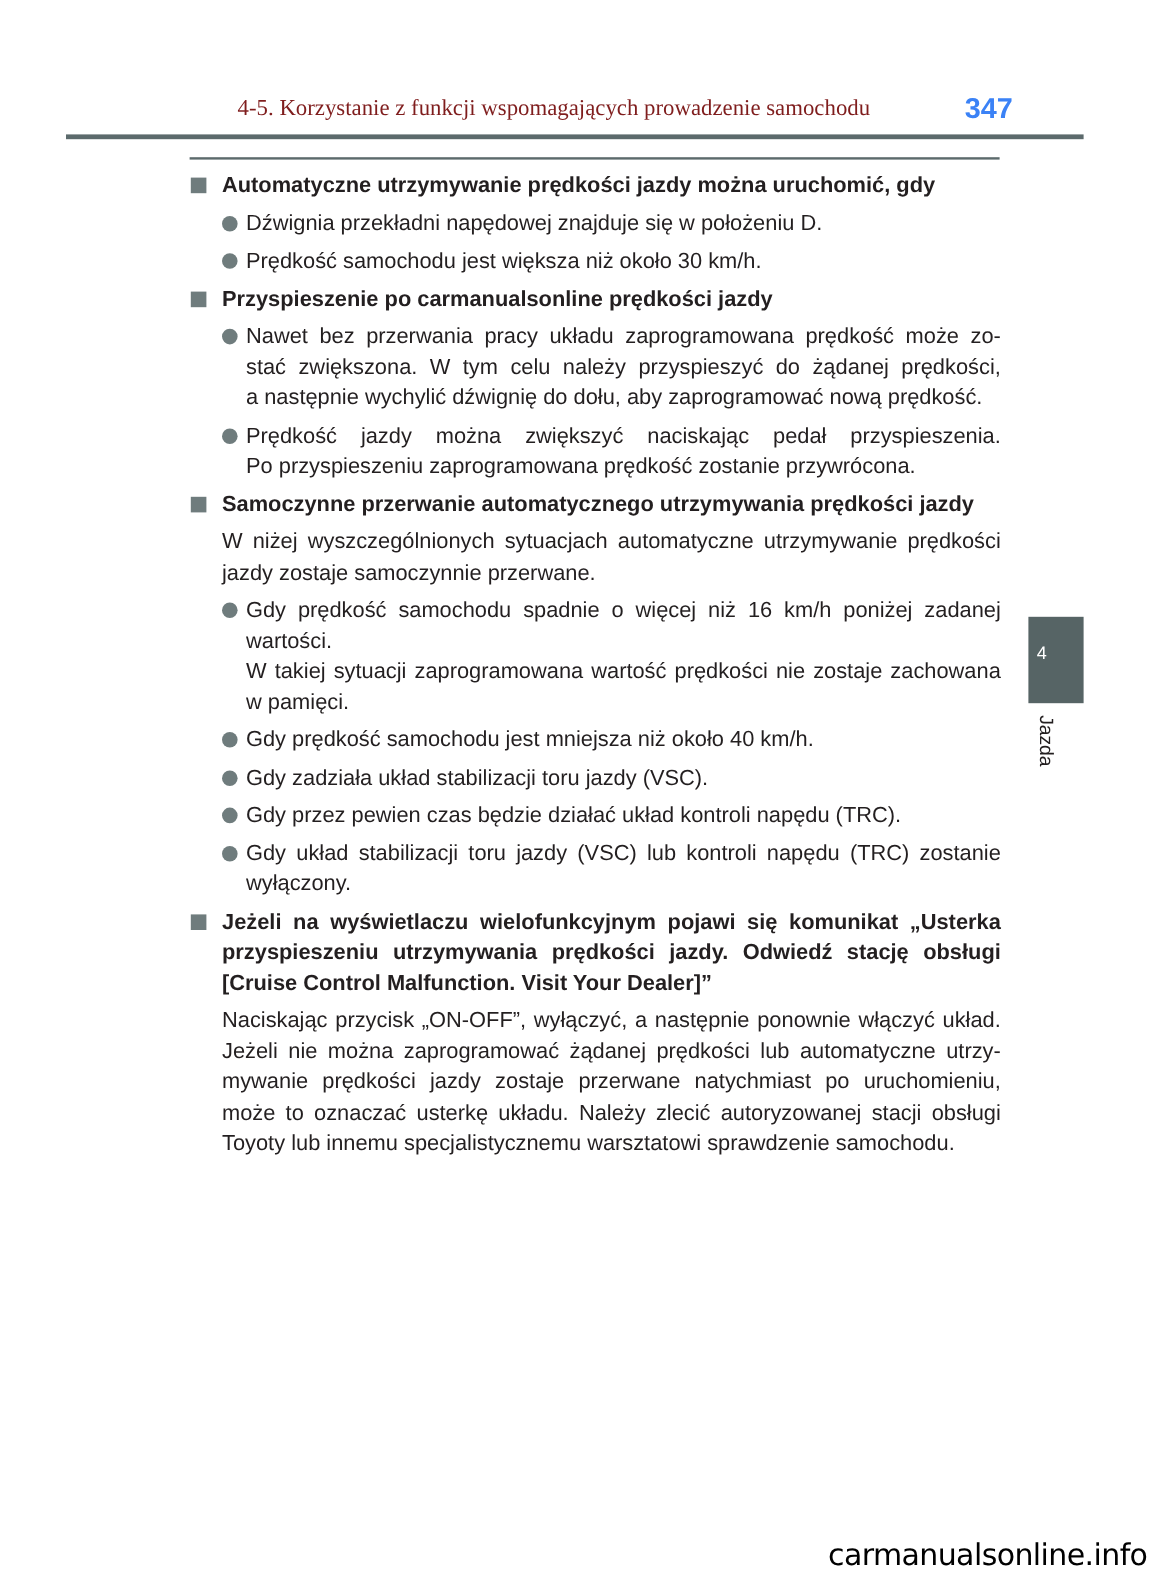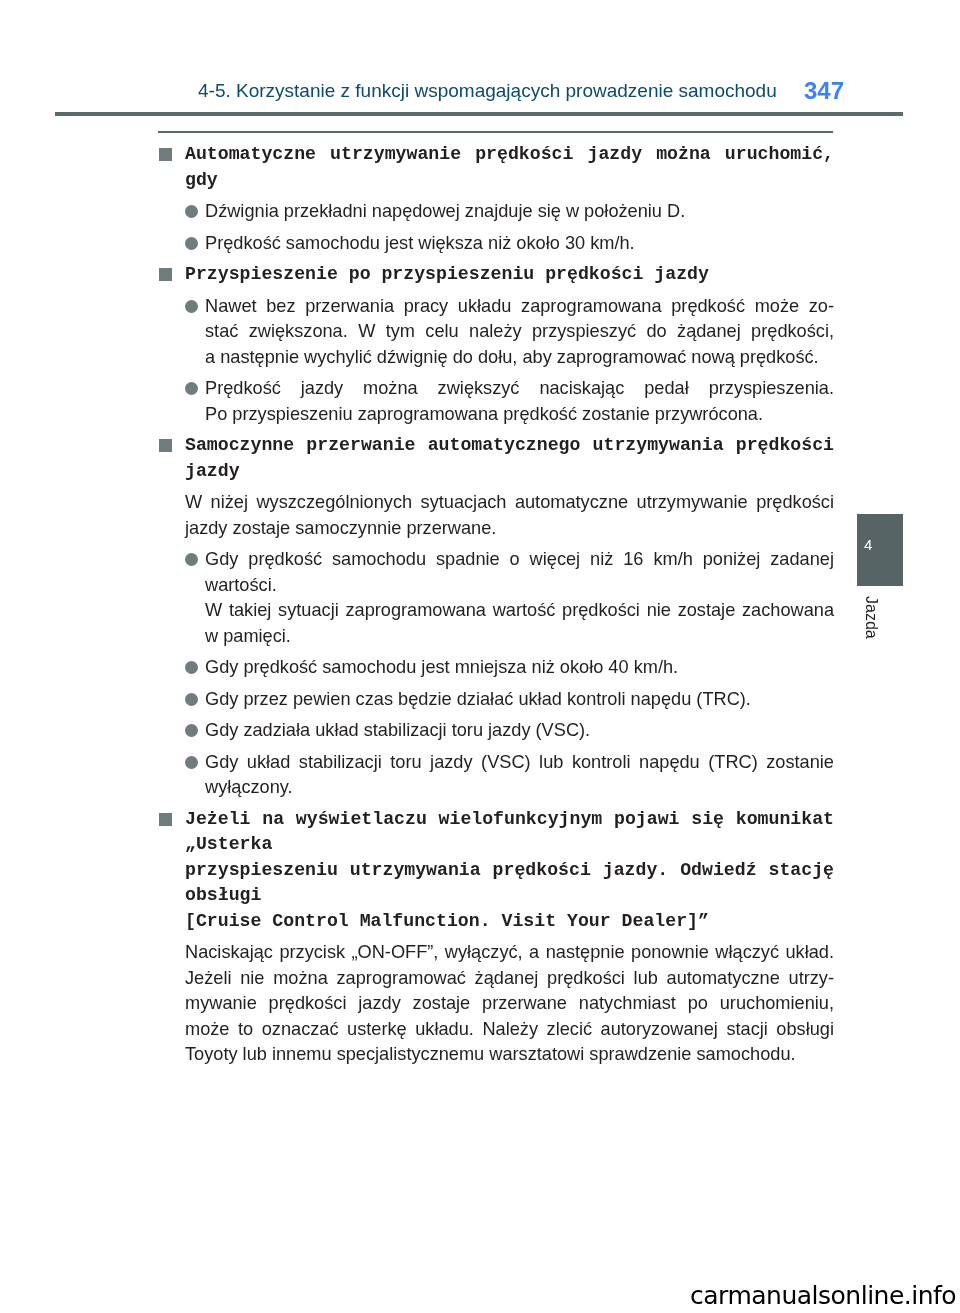--- a/index.html
+++ b/index.html
@@ -1,22 +1,23 @@
 <!DOCTYPE html>
 <html><head>
 <meta charset="utf-8">
 <style>
   html, body { margin: 0; padding: 0; }
   body {
     width: 960px; height: 1313px; position: relative; background: #ffffff;
     font-family: "Liberation Sans", sans-serif; color: #231f20; overflow: hidden;
   }
   .running-head {
-    position: absolute; left: 198px; top: 80px; font-size: 19px; color: #0c4a6e;
+    position: absolute; left: 198px; top: 80px; font-size: 19px; color: #7f1d1d;
     letter-spacing: 0px;
+    font-family: Liberation Serif, serif;
   }
   .page-num {
     position: absolute; left: 804px; top: 77px; font-size: 24px; font-weight: bold; color: #3b82f6;
   }
   .head-rule {
     position: absolute; left: 55px; top: 112px; width: 848px; height: 4px; background: #5c6a6c;
   }
   .sub-rule {
     position: absolute; left: 158px; top: 131px; width: 675px; height: 2px; background: #5c6a6c;
   }
@@ -30,21 +31,20 @@
     position: absolute; left: 862px; top: 596px; font-size: 16px; color: #231f20;
     writing-mode: vertical-rl; transform-origin: center;
   }
   .content {
     position: absolute; left: 158px; top: 142px; width: 676px;
     font-size: 18.2px; line-height: 25.5px;
   }
   .h {
     position: relative; padding-left: 27px; font-weight: bold; margin-bottom: 6px;
     text-align: justify;
-    font-family: Liberation Mono, monospace;
   }
   .h .sq {
     position: absolute; left: 1px; top: 6px; width: 13px; height: 13px; background: #6f7c7d;
   }
   .b {
     position: relative; padding-left: 47px; margin-bottom: 6px; text-align: justify;
   }
   .b .dot {
     position: absolute; left: 27px; top: 6px; width: 13px; height: 13px; border-radius: 50%;
     background: #6f7c7d;
@@ -80,21 +80,21 @@
     <span class="dot"></span>
     <span class="line">Dźwignia przekładni napędowej znajduje się w położeniu D.</span>
   </div>
   <div class="b">
     <span class="dot"></span>
     <span class="line">Prędkość samochodu jest większa niż około 30 km/h.</span>
   </div>
 
   <div class="h">
     <span class="sq"></span>
-    <span>Przyspieszenie po przyspieszeniu prędkości jazdy</span>
+    <span>Przyspieszenie po carmanualsonline prędkości jazdy</span>
   </div>
   <div class="b">
     <span class="dot"></span>
     <span class="line just">Nawet bez przerwania pracy układu zaprogramowana prędkość może zo-</span>
     <span class="line just">stać zwiększona. W tym celu należy przyspieszyć do żądanej prędkości,</span>
     <span class="line">a następnie wychylić dźwignię do dołu, aby zaprogramować nową prędkość.</span>
   </div>
   <div class="b">
     <span class="dot"></span>
     <span class="line just">Prędkość jazdy można zwiększyć naciskając pedał przyspieszenia.</span>
@@ -115,25 +115,25 @@
     <span class="line">wartości.</span>
     <span class="line just">W takiej sytuacji zaprogramowana wartość prędkości nie zostaje zachowana</span>
     <span class="line">w pamięci.</span>
   </div>
   <div class="b">
     <span class="dot"></span>
     <span class="line">Gdy prędkość samochodu jest mniejsza niż około 40 km/h.</span>
   </div>
   <div class="b">
     <span class="dot"></span>
-    <span class="line">Gdy przez pewien czas będzie działać układ kontroli napędu (TRC).</span>
+    <span class="line">Gdy zadziała układ stabilizacji toru jazdy (VSC).</span>
   </div>
   <div class="b">
     <span class="dot"></span>
-    <span class="line">Gdy zadziała układ stabilizacji toru jazdy (VSC).</span>
+    <span class="line">Gdy przez pewien czas będzie działać układ kontroli napędu (TRC).</span>
   </div>
   <div class="b">
     <span class="dot"></span>
     <span class="line just">Gdy układ stabilizacji toru jazdy (VSC) lub kontroli napędu (TRC) zostanie</span>
     <span class="line">wyłączony.</span>
   </div>
 
   <div class="h">
     <span class="sq"></span>
     <span class="line just">Jeżeli na wyświetlaczu wielofunkcyjnym pojawi się komunikat „Usterka</span>

